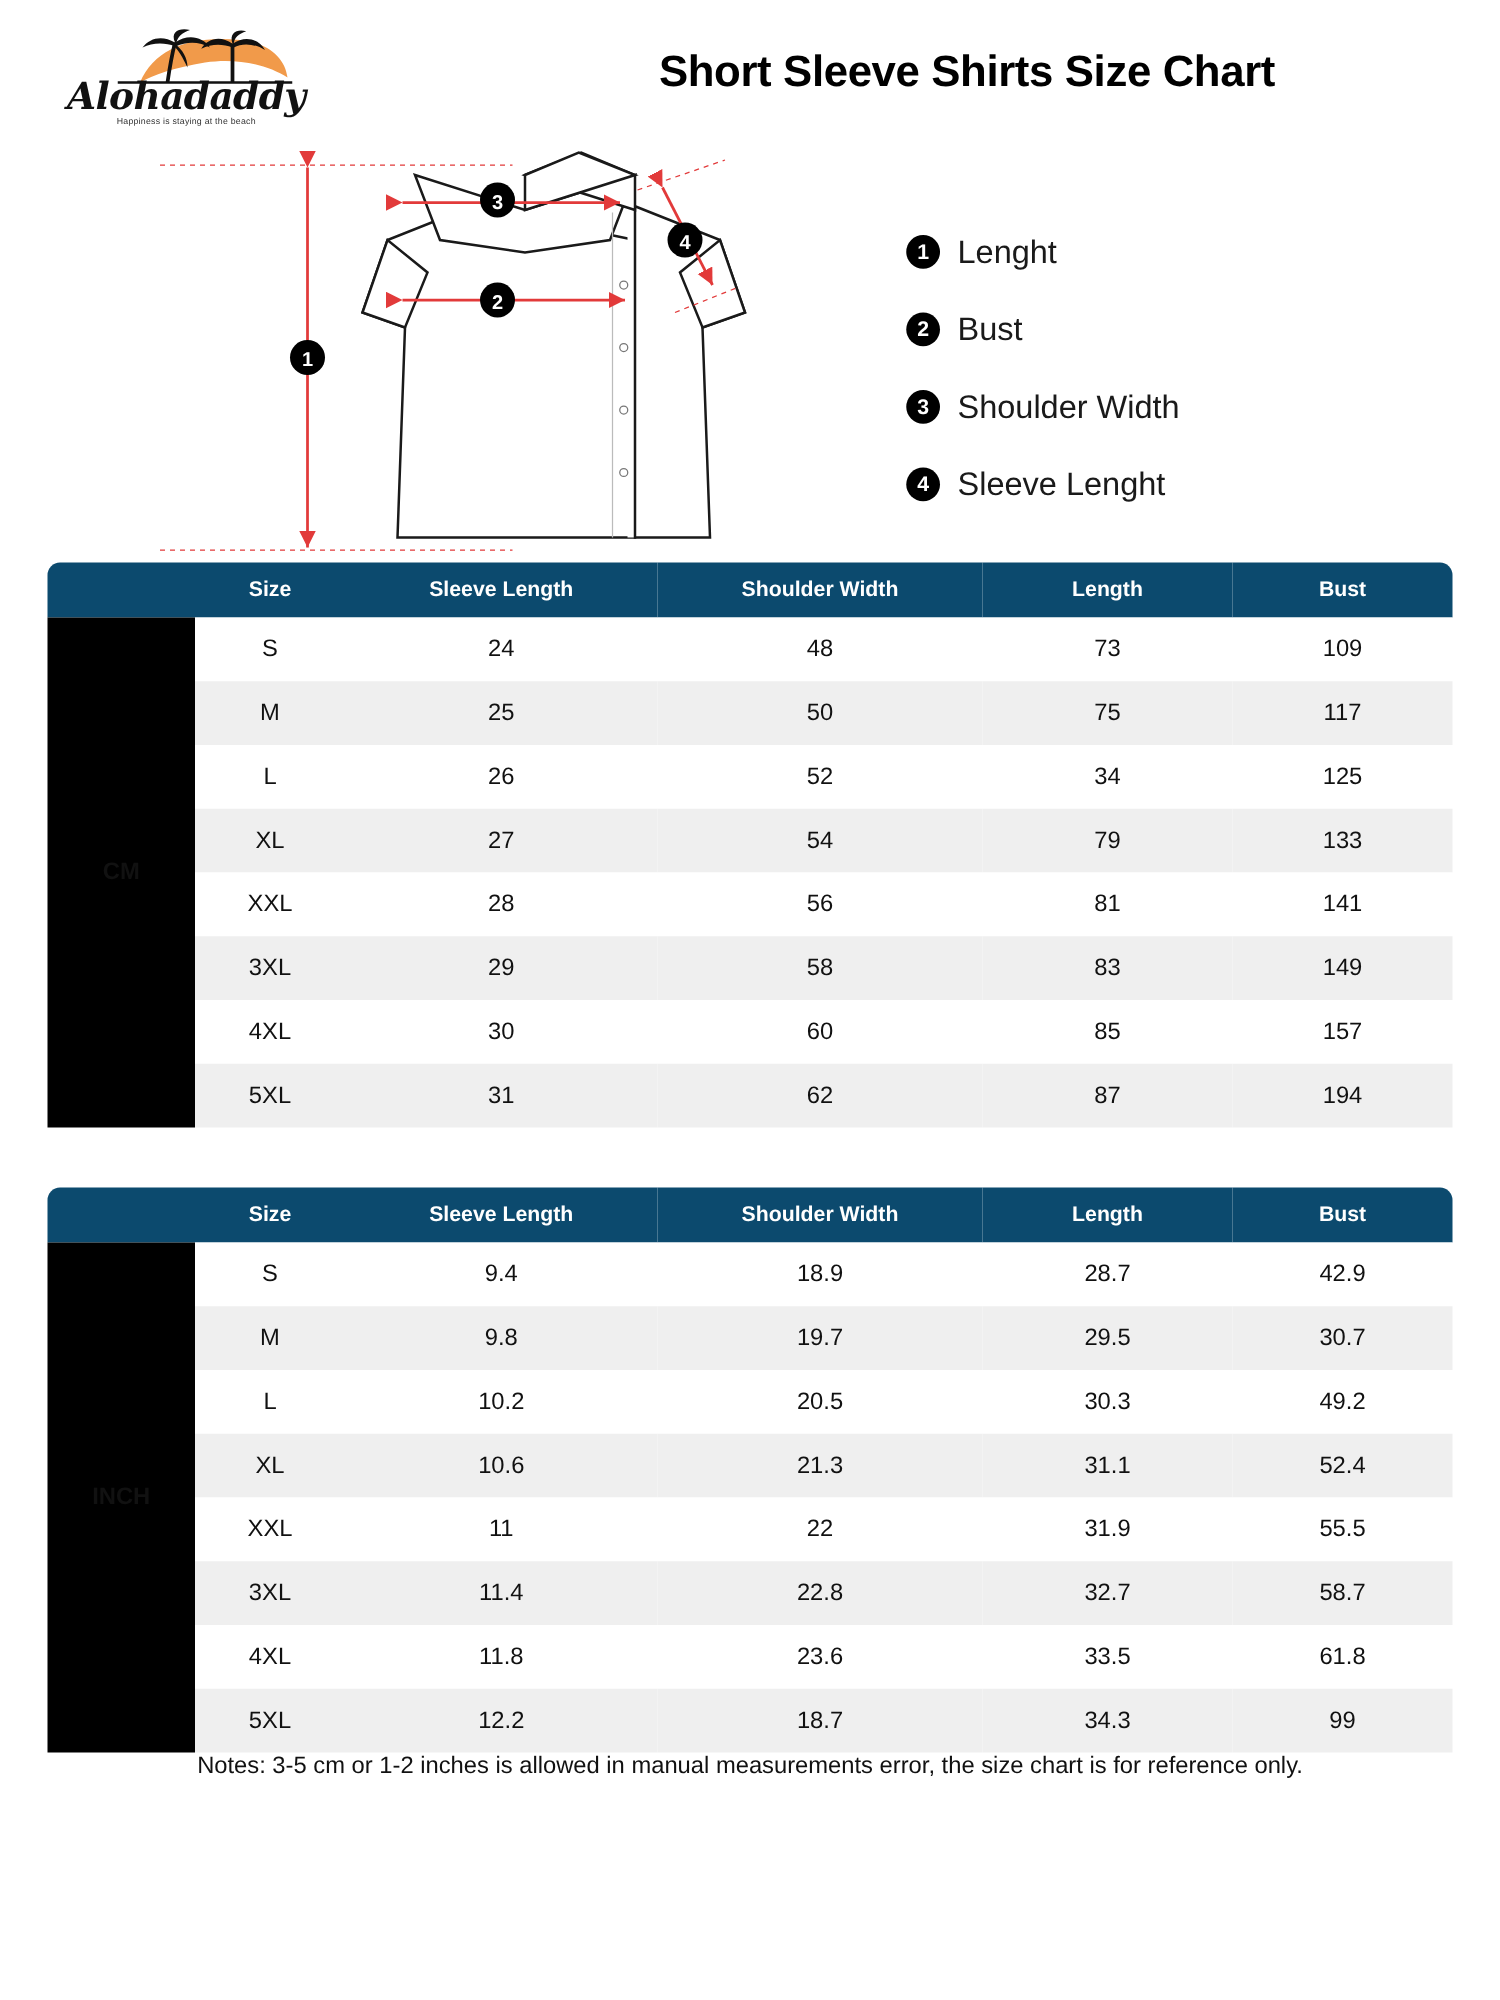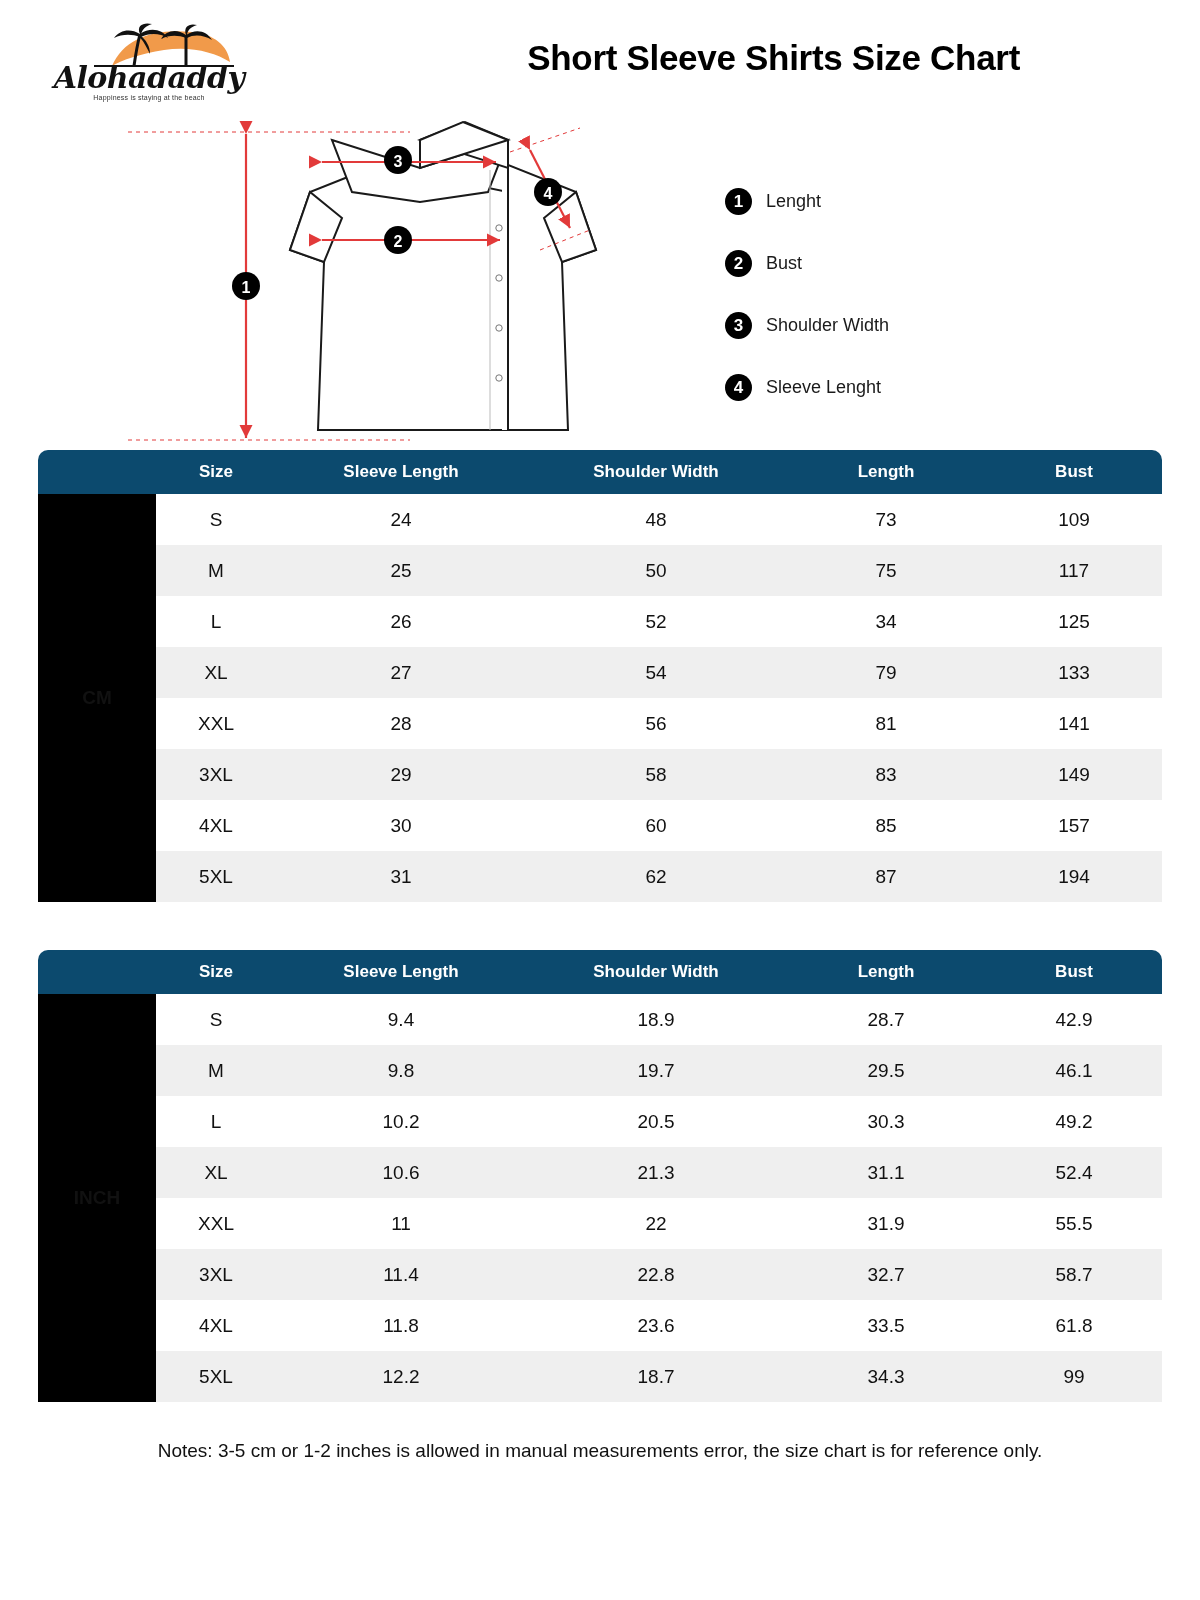--- a/index.html
+++ b/index.html
@@ -95,21 +95,21 @@
     height: 27px;
     border-radius: 50%;
     background: #000;
     color: #fff;
     font-size: 17px;
     font-weight: bold;
     line-height: 1;
   }
   .legend-label {
     margin-left: 14px;
-    font-size: 18px;
+    font-size: 26px;
     color: #1a1a1a;
   }
 
   
   .table-wrap {
     position: relative;
     margin: 0 38px;
   }
   table.size-table {
     width: 1124px;
@@ -148,21 +148,20 @@
   .col-unit  { width: 118px; }
   .col-size  { width: 120px; }
   .col-sleeve{ width: 250px; }
   .col-should{ width: 260px; }
   .col-length{ width: 200px; }
   .col-bust  { width: 176px; }
 
   .spacer { height: 48px; }
 
   .notes {
-    margin-top: 38px;
     text-align: center;
     font-size: 19px;
     color: #111;
   }
 </style>
 </head>
 <body>
 
 <div class="page">
 
@@ -372,21 +371,21 @@
           <td>9.4</td>
           <td>18.9</td>
           <td>28.7</td>
           <td>42.9</td>
         </tr>
         <tr class="even">
           <td>M</td>
           <td>9.8</td>
           <td>19.7</td>
           <td>29.5</td>
-          <td>46.1</td>
+          <td>30.7</td>
         </tr>
         <tr class="odd">
           <td>L</td>
           <td>10.2</td>
           <td>20.5</td>
           <td>30.3</td>
           <td>49.2</td>
         </tr>
         <tr class="even">
           <td>XL</td>

